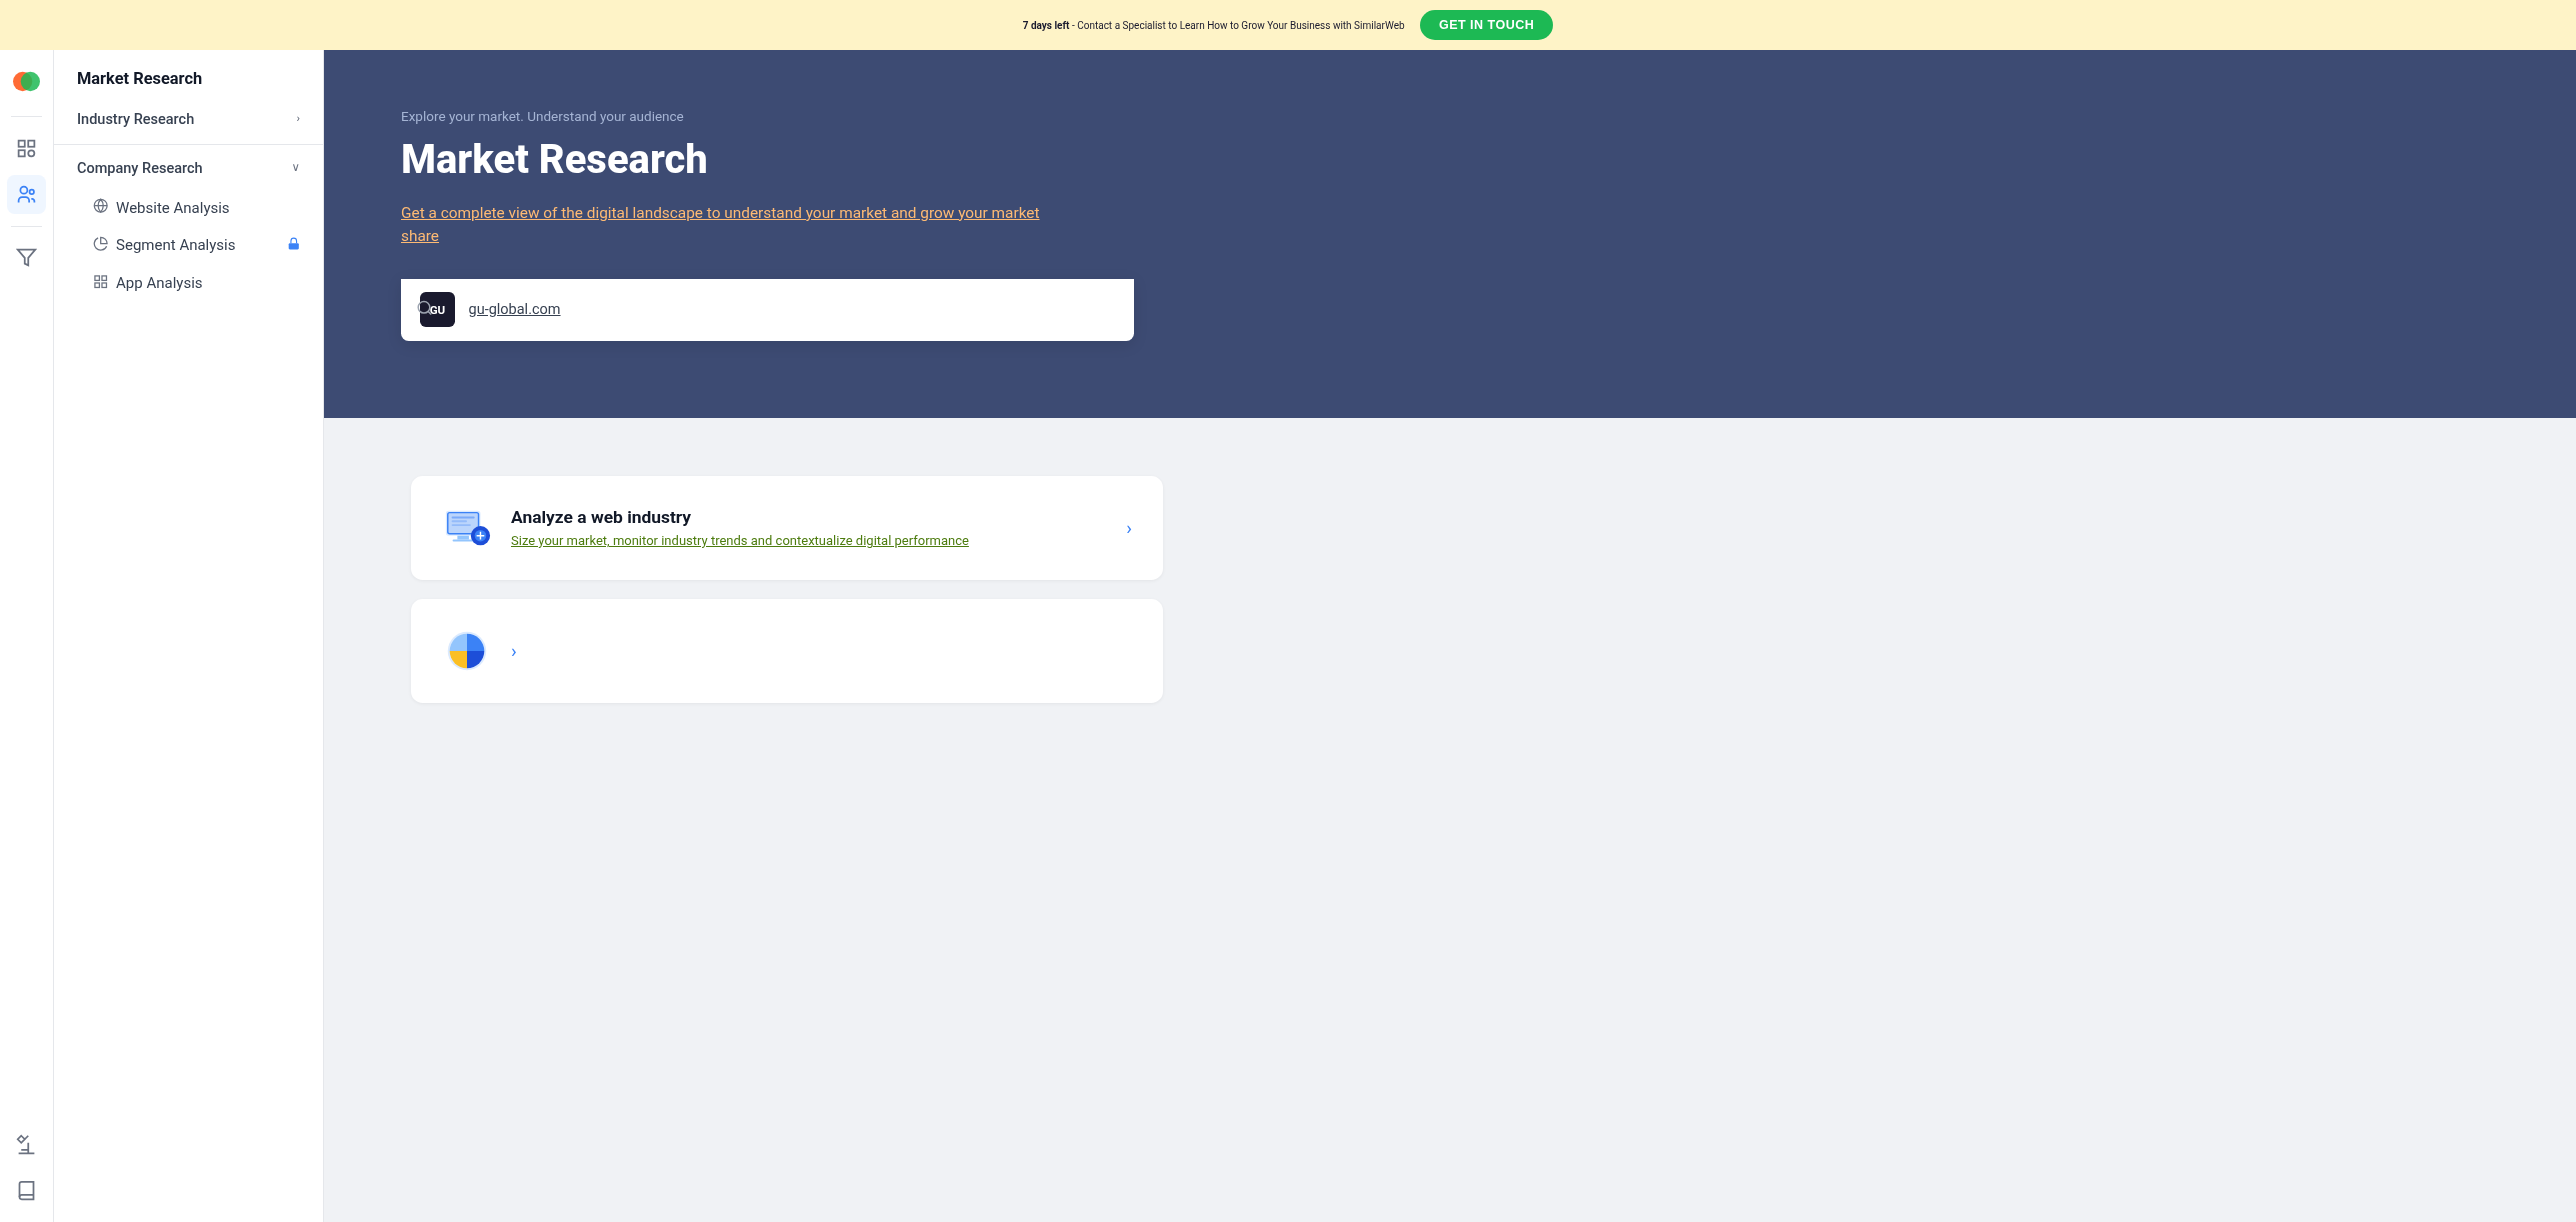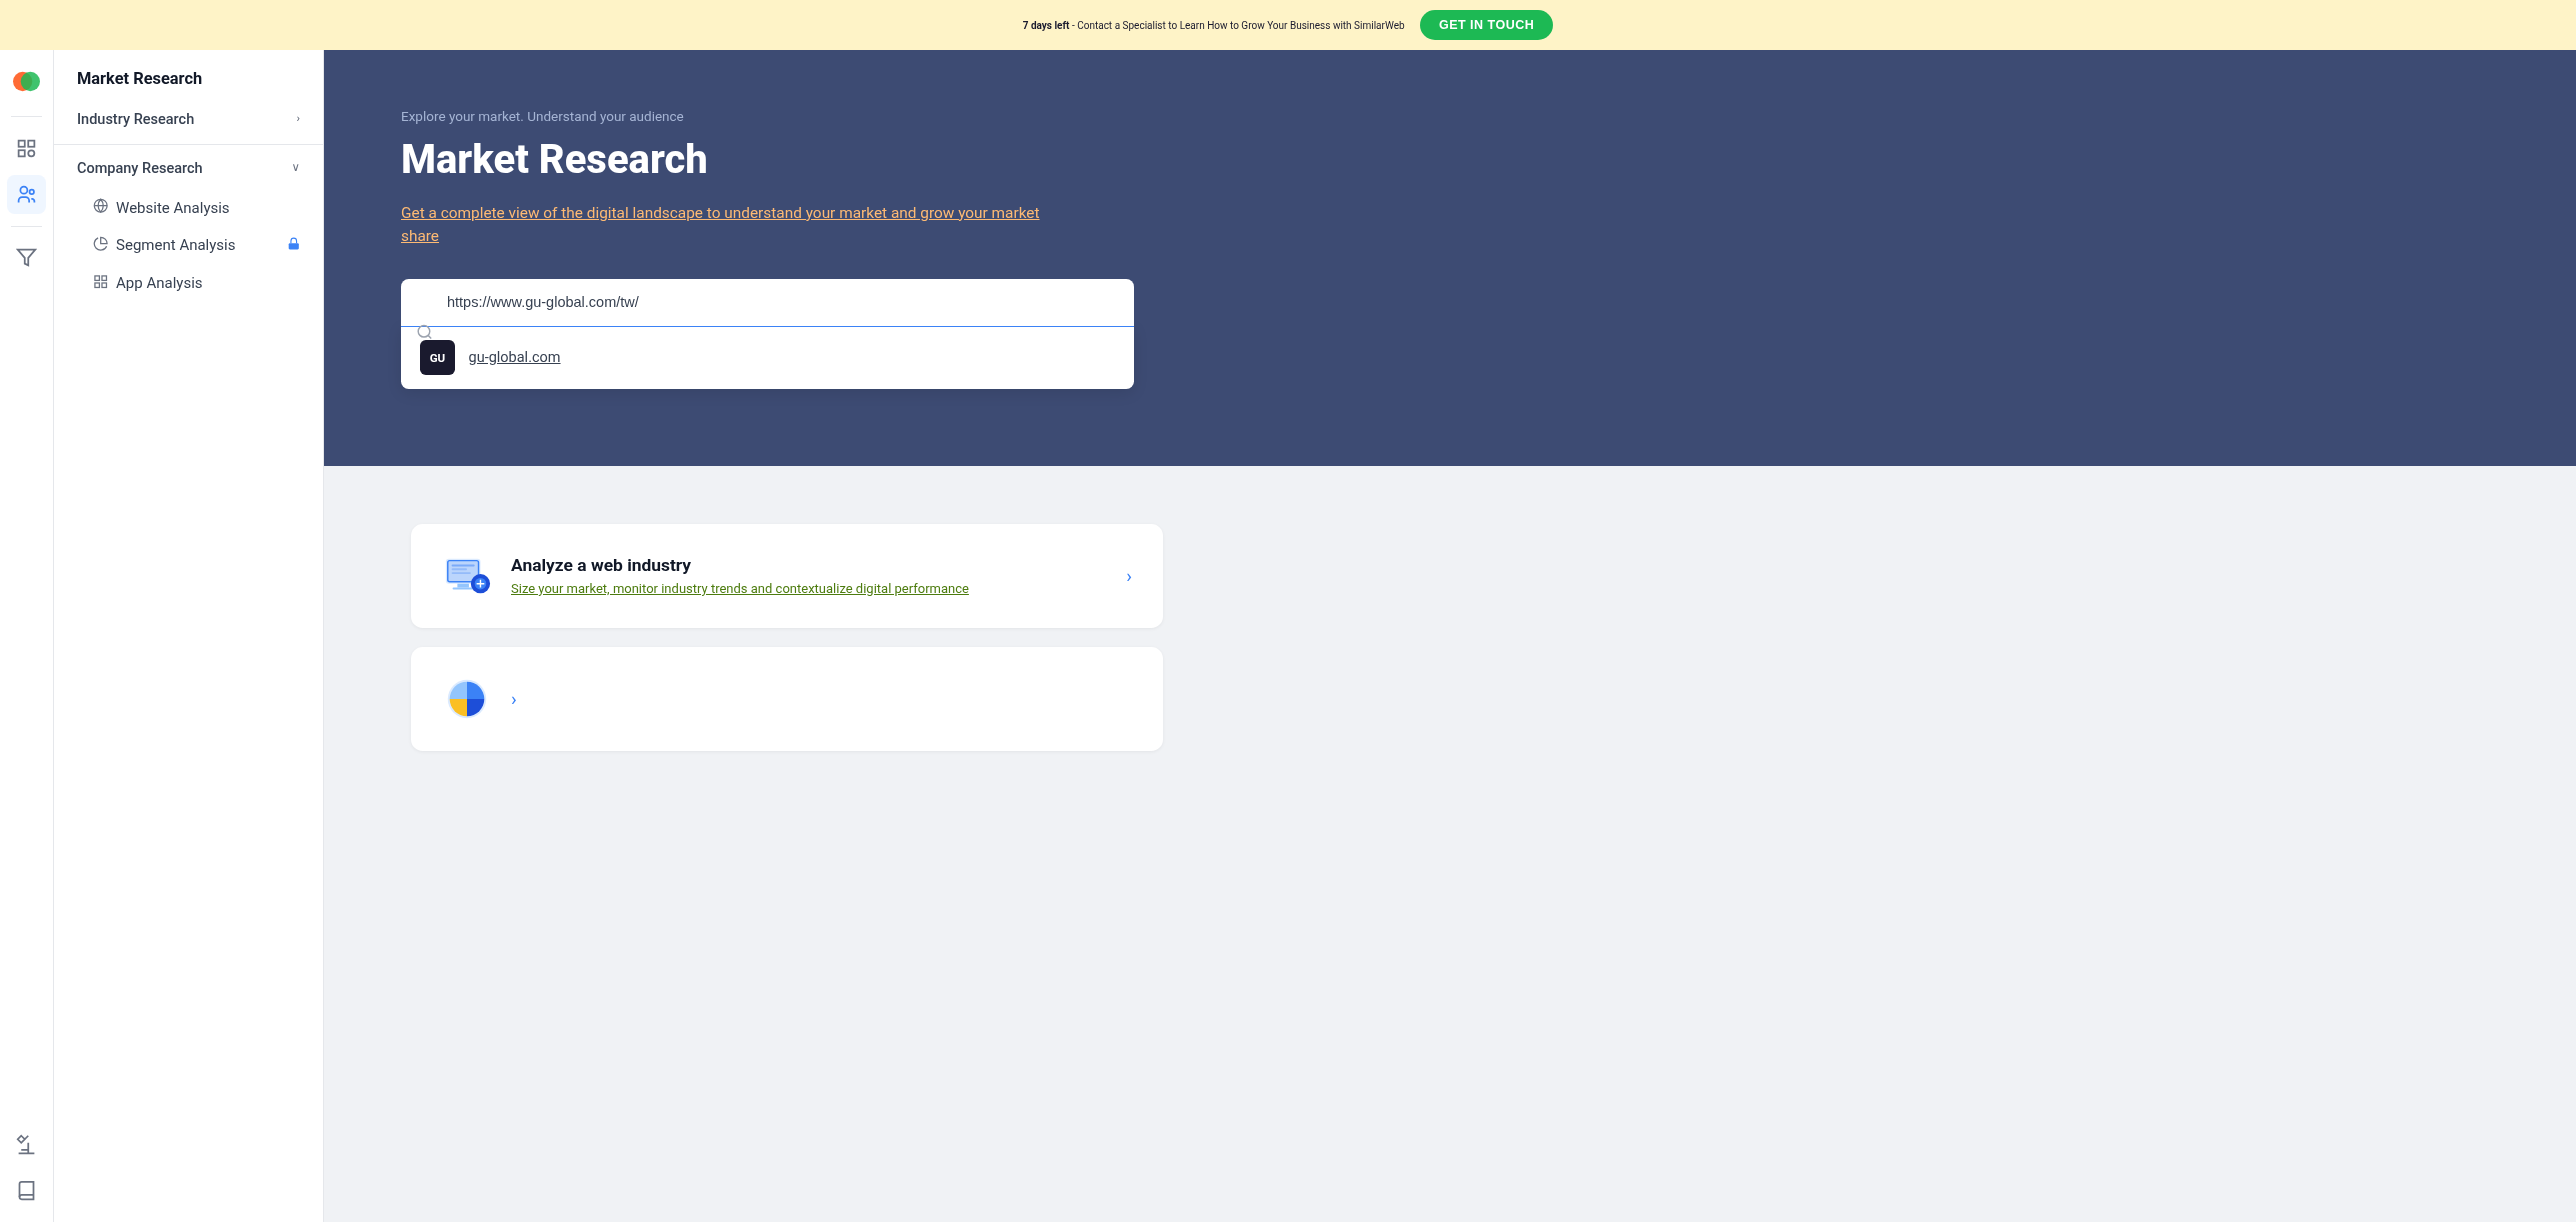--- a/index.html
+++ b/index.html
@@ -415,21 +415,20 @@
       <div class="hero-title">Market Research</div>
       <div class="hero-desc">Get a complete view of the digital landscape to understand your market and grow your market share</div>
 
       <div class="search-container">
         <span class="search-icon-wrapper">
           <svg width="17.4" height="17.4" viewBox="0 0 24 24" fill="none" stroke="#9ca3af" stroke-width="2">
             <circle cx="11" cy="11" r="8"></circle>
             <path d="M21 21l-4.35-4.35"></path>
           </svg>
         </span>
-        <input class="search-bar" type="text" value="https://www.gu-global.com/tw/" style="">
         
         <div class="search-dropdown">
           <div class="dropdown-item">
             <div class="site-favicon">GU</div>
             <span class="dropdown-text">gu-global.com</span>
           </div>
         </div>
       </div>
     </div>
 

